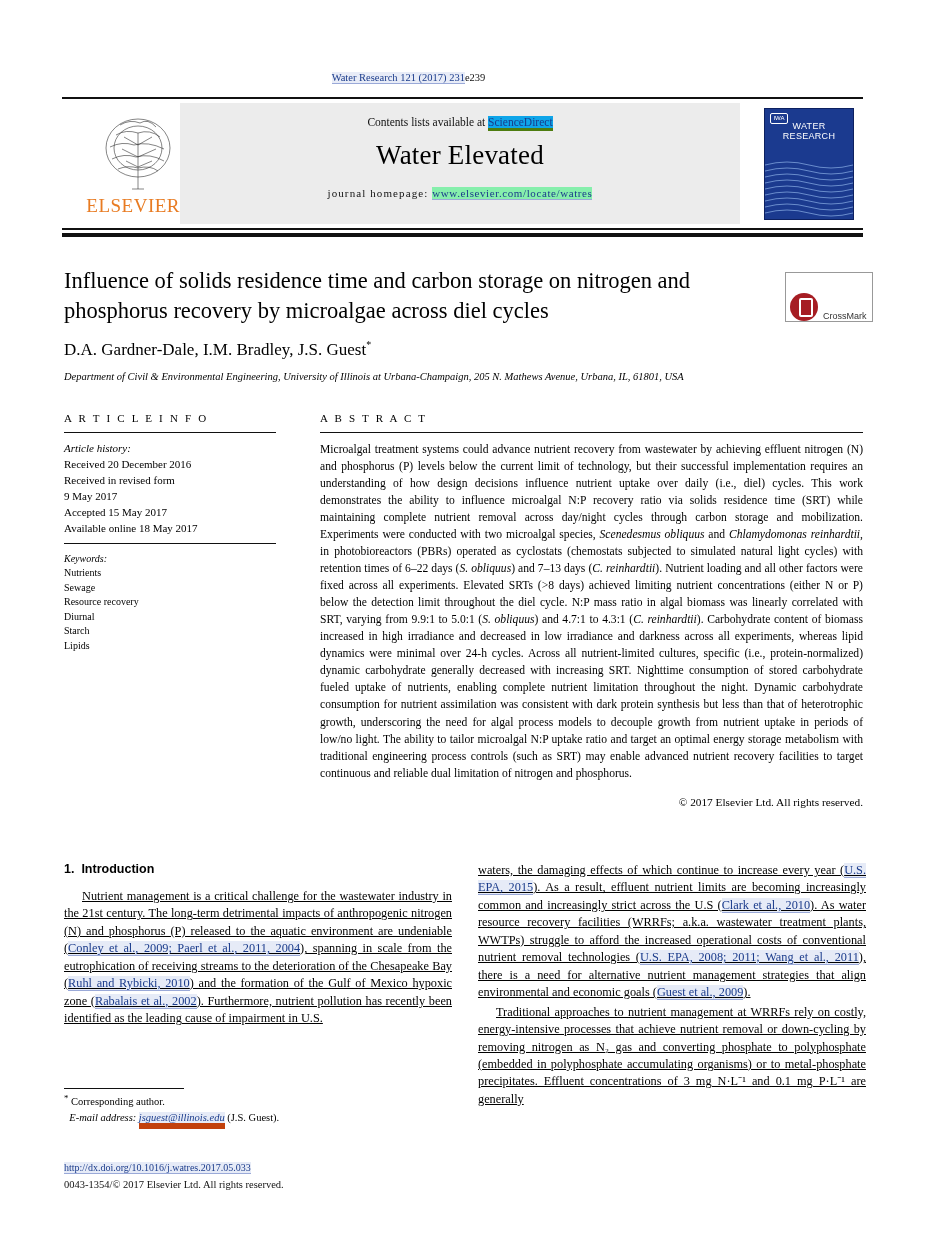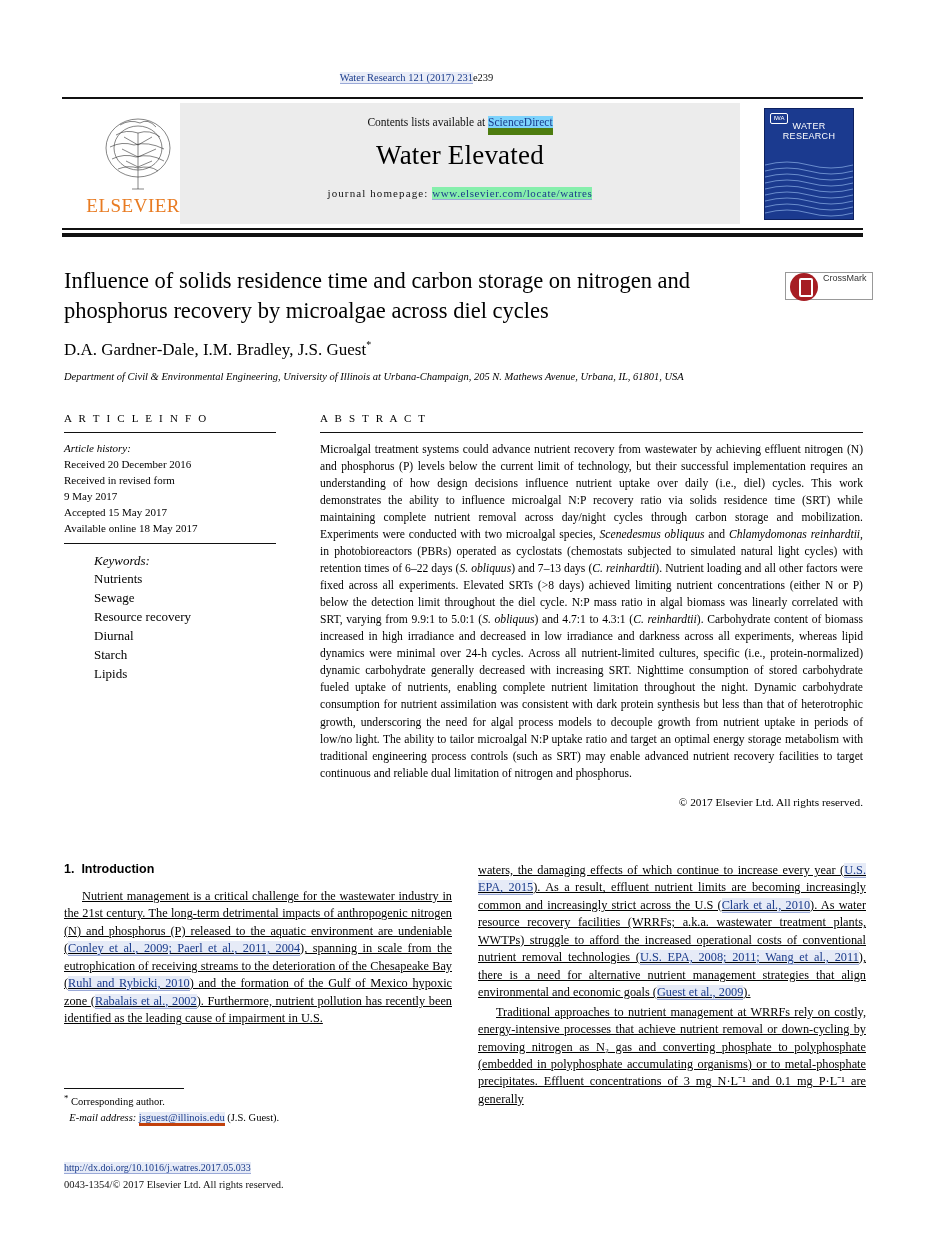--- a/index.html
+++ b/index.html
@@ -25,21 +25,20 @@
 
   
   .runhead {
     position: absolute;
     top: 72px;
     left: 0;
     width: 817px;
     text-align: center;
     font-size: 10.5px;
     color: #1a3b8b;
-    padding-left: 8px;
   }
   .runhead .lnk {
     color: #1a3b8b;
     border-bottom: 1px solid #9aa9d8;
     background: #e8ecf7;
   }
   .runhead .plain { color: #111; }
 
   
   .masthead {
@@ -81,22 +80,22 @@
     position: relative;
   }
   .contents-line {
     text-align: center;
     font-size: 11.5px;
     padding-top: 13px;
     color: #111;
   }
   .sd-link {
     color: #1a3b8b;
-    background: #7dd3fc;
-    border-bottom: 7px solid #4d7c0f;
+    background: #0ea5e9;
+    border-bottom: 3px solid #4d7c0f;
   }
   .journal-name {
     text-align: center;
     font-size: 27px;
     margin-top: 12px;
     letter-spacing: 0.2px;
   }
   .homepage-line {
     text-align: center;
     font-size: 11px;
@@ -169,24 +168,24 @@
     width: 700px;
     font-size: 22.5px;
     line-height: 1.33;
     font-family: "Liberation Serif", serif;
   }
   .crossmark {
     position: absolute;
     top: 272px;
     left: 785px;
     width: 88px;
-    height: 28px;
+    height: 50px;
     border: 1px solid #999;
     display: flex;
-    align-items: flex-start;
+    align-items: flex-end;
     gap: 5px;
     padding-left: 4px;
     box-sizing: border-box;
     background: #fff;
   }
   .cm-logo {
     width: 28px; height: 28px;
     border-radius: 50%;
     background: #a61d23;
     position: relative;
@@ -244,23 +243,22 @@
     border: 0;
     border-top: 1px solid #111;
     margin: 6px 0 8px 0;
   }
   .hist {
     font-size: 11px;
     line-height: 1.45;
   }
   .hist .it { font-style: italic; }
   .kw {
-    font-size: 13px;
+    font-size: 10px;
     line-height: 1.45;
-    margin-left: 30px;
   }
   .kw .it { font-style: italic; }
 
   .abstract-body {
     font-size: 11.6px;
     line-height: 1.47;
     text-align: justify;
     hyphens: auto;
   }
   .abstract-body .it { font-style: italic; }
@@ -316,21 +314,22 @@
   }
   .footnote-rule {
     width: 120px;
     border-top: 1px solid #111;
     margin-bottom: 5px;
   }
   .footnote .em { font-style: italic; }
   .mail-link {
     color: #1a3b8b;
     background: #e6ebf7;
-    border-bottom: 3px solid #c2410c;
+    border-bottom: 6px solid #c2410c;
+    font-style: italic;
   }
   .doi {
     position: absolute;
     left: 64px;
     top: 1160px;
     width: 400px;
     font-size: 10.5px;
     line-height: 1.6;
   }
   .doi-link {

